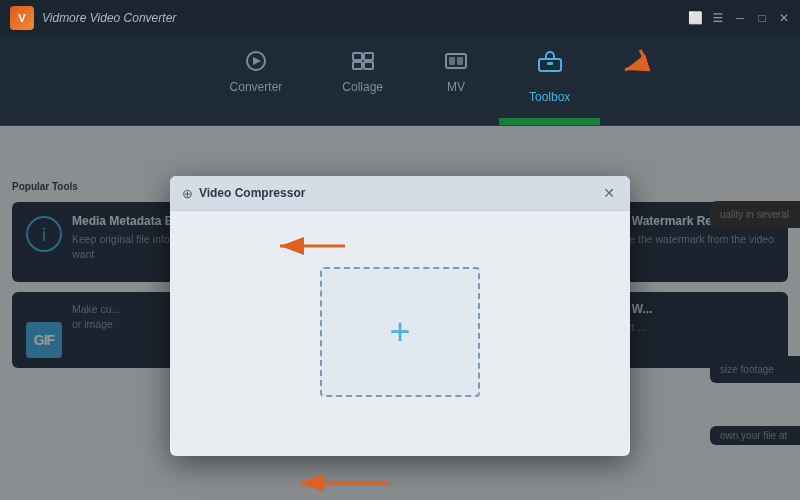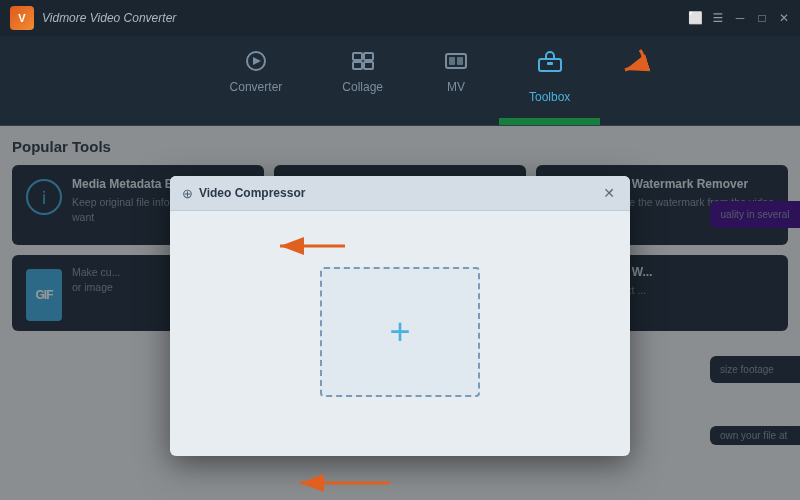--- a/index.html
+++ b/index.html
@@ -76,24 +76,25 @@
     
     .main-content {
       background: #e8edf2;
       height: calc(500px - 36px - 58px);
       padding: 12px;
       position: relative;
       overflow: hidden;
     }
 
     .section-title {
-      font-size: 15px;
+      font-size: 10px;
       font-weight: 600;
       color: #3a4a5a;
       margin-bottom: 10px;
+      margin-top: 43px;
     }
 
     
     .tools-grid {
       display: flex;
       gap: 10px;
       margin-bottom: 10px;
     }
     .tool-card {
       flex: 1;
@@ -316,21 +317,21 @@
           <polygon points="0 0, 8 3, 0 6" fill="#e06020"></polygon>
         </marker>
       </defs>
       <path d="M80,15 L15,15" stroke="#e06020" stroke-width="3" fill="none" marker-end="url(#arrowhead2)"></path>
     </svg>
   </div>
 
   <div class="tools-row2">
 
     <div class="tool-card-sm" style="background:#2d3d4e; border-radius:6px; flex:1; min-height:70px;">
-      <div class="tool-card-icon" style="background:#4ab0e0; border:none; color:white; font-size:12px; font-weight:bold; letter-spacing:-1px; width:36px; height:52px; border-radius:4px; margin-top:4px; display:flex; align-items:center; justify-content:center;">GIF</div>
+      <div class="tool-card-icon" style="background:#4ab0e0; border:none; color:white; font-size:14px; font-weight:bold; letter-spacing:-1px; width:36px; height:36px; border-radius:4px; margin-top:20px; display:flex; align-items:center; justify-content:center;">GIF</div>
       <div class="tool-card-content">
         <div class="tool-card-desc">Make cu...<br>or image</div>
       </div>
     </div>
 
     <div class="tool-card-sm" style="background:#2d3d4e; border-radius:6px; flex:1; min-height:70px;">
       <div class="tool-card-icon">
         <svg width="20" height="20" viewBox="0 0 20 20" fill="none">
           <circle cx="5" cy="6" r="3" stroke="#4ab0e0" stroke-width="1.5"></circle>
           <circle cx="5" cy="14" r="3" stroke="#4ab0e0" stroke-width="1.5"></circle>
@@ -351,21 +352,21 @@
           <circle cx="10" cy="9" r="2" fill="#4ab0e0" opacity="0.5"></circle>
         </svg>
       </div>
       <div class="tool-card-content">
         <div class="tool-card-title">Video W...</div>
         <div class="tool-card-desc">Add text ...<br>video</div>
       </div>
     </div>
   </div>
 
-  <div style="position:absolute; right:0; top:75px; width:90px; background:#4c1d95; border-radius:6px 0 0 6px; padding:8px 10px; overflow:hidden;text-align:center;">
+  <div style="position:absolute; right:0; top:75px; width:90px; background:#404040; border-radius:6px 0 0 6px; padding:8px 10px; overflow:hidden;">
     <div style="color:#8a9baa; font-size:10px;">uality in several</div>
   </div>
   <div style="position:absolute; right:0; top:230px; width:90px; background:#2d3d4e; border-radius:6px 0 0 6px; padding:8px 10px; overflow:hidden;">
     <div style="color:#8a9baa; font-size:10px;">size footage</div>
   </div>
   <div style="position:absolute; right:0; top:300px; width:90px; background:#2d3d4e; border-radius:6px 0 0 6px; padding:4px 10px; overflow:hidden;">
     <div style="color:#8a9baa; font-size:10px;">own your file at</div>
   </div>
 
   <div class="modal-overlay">

